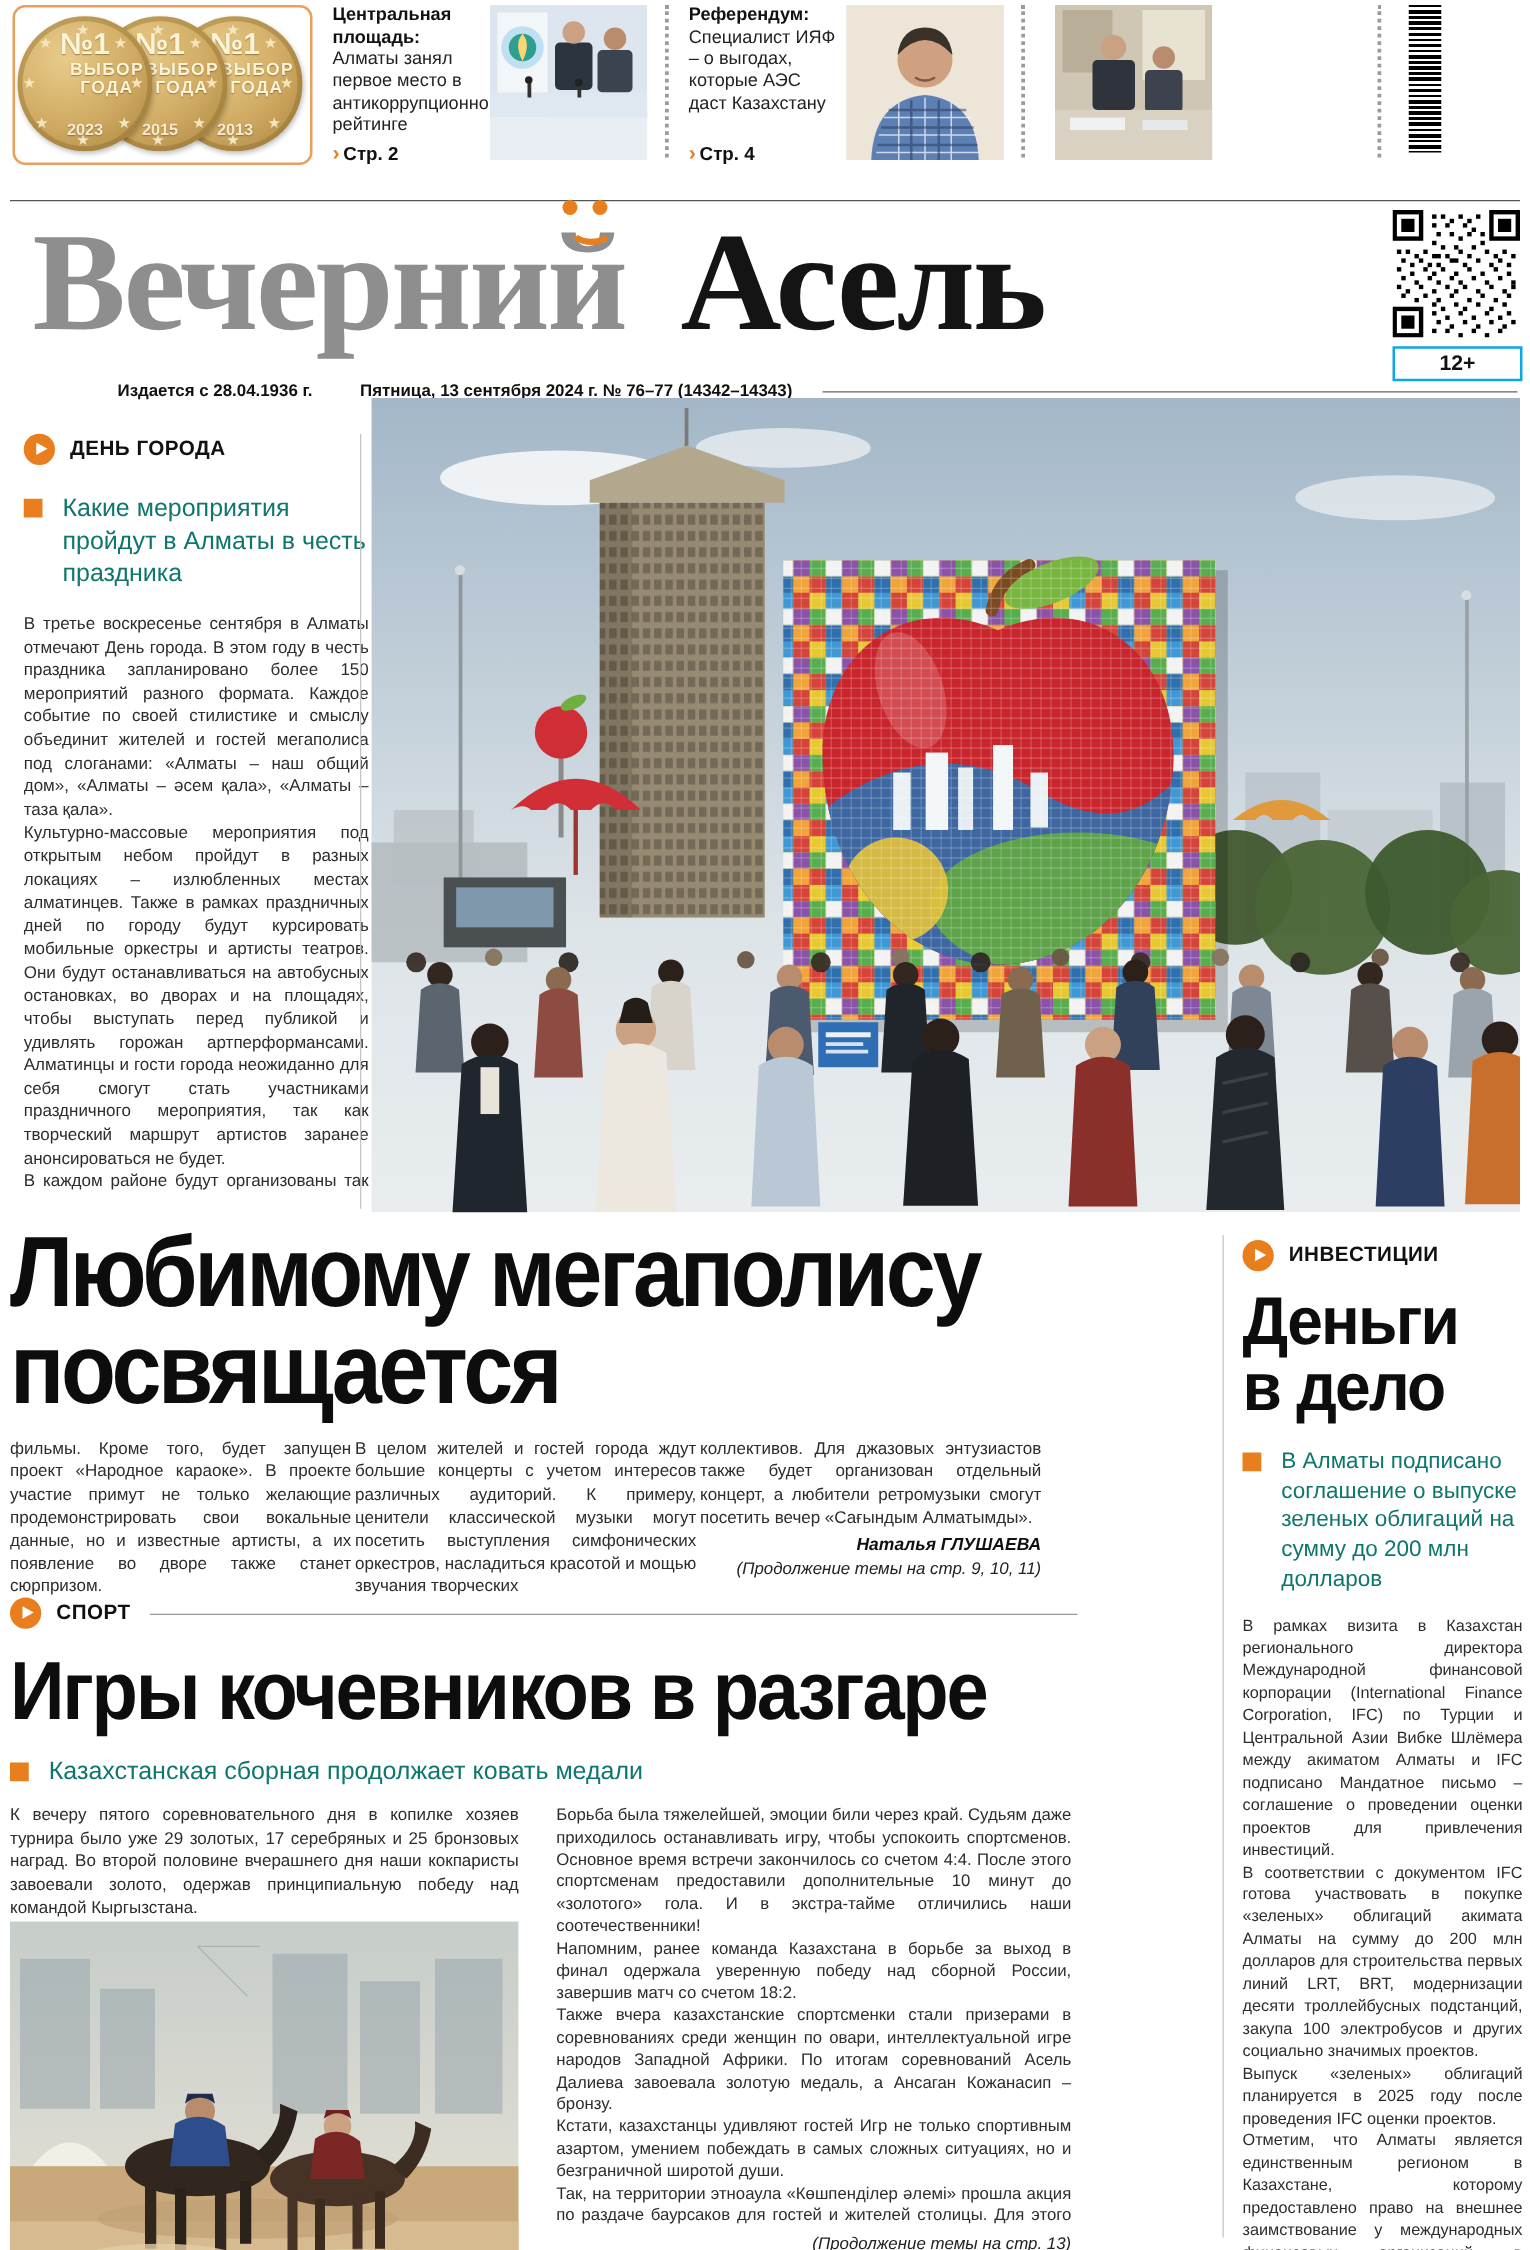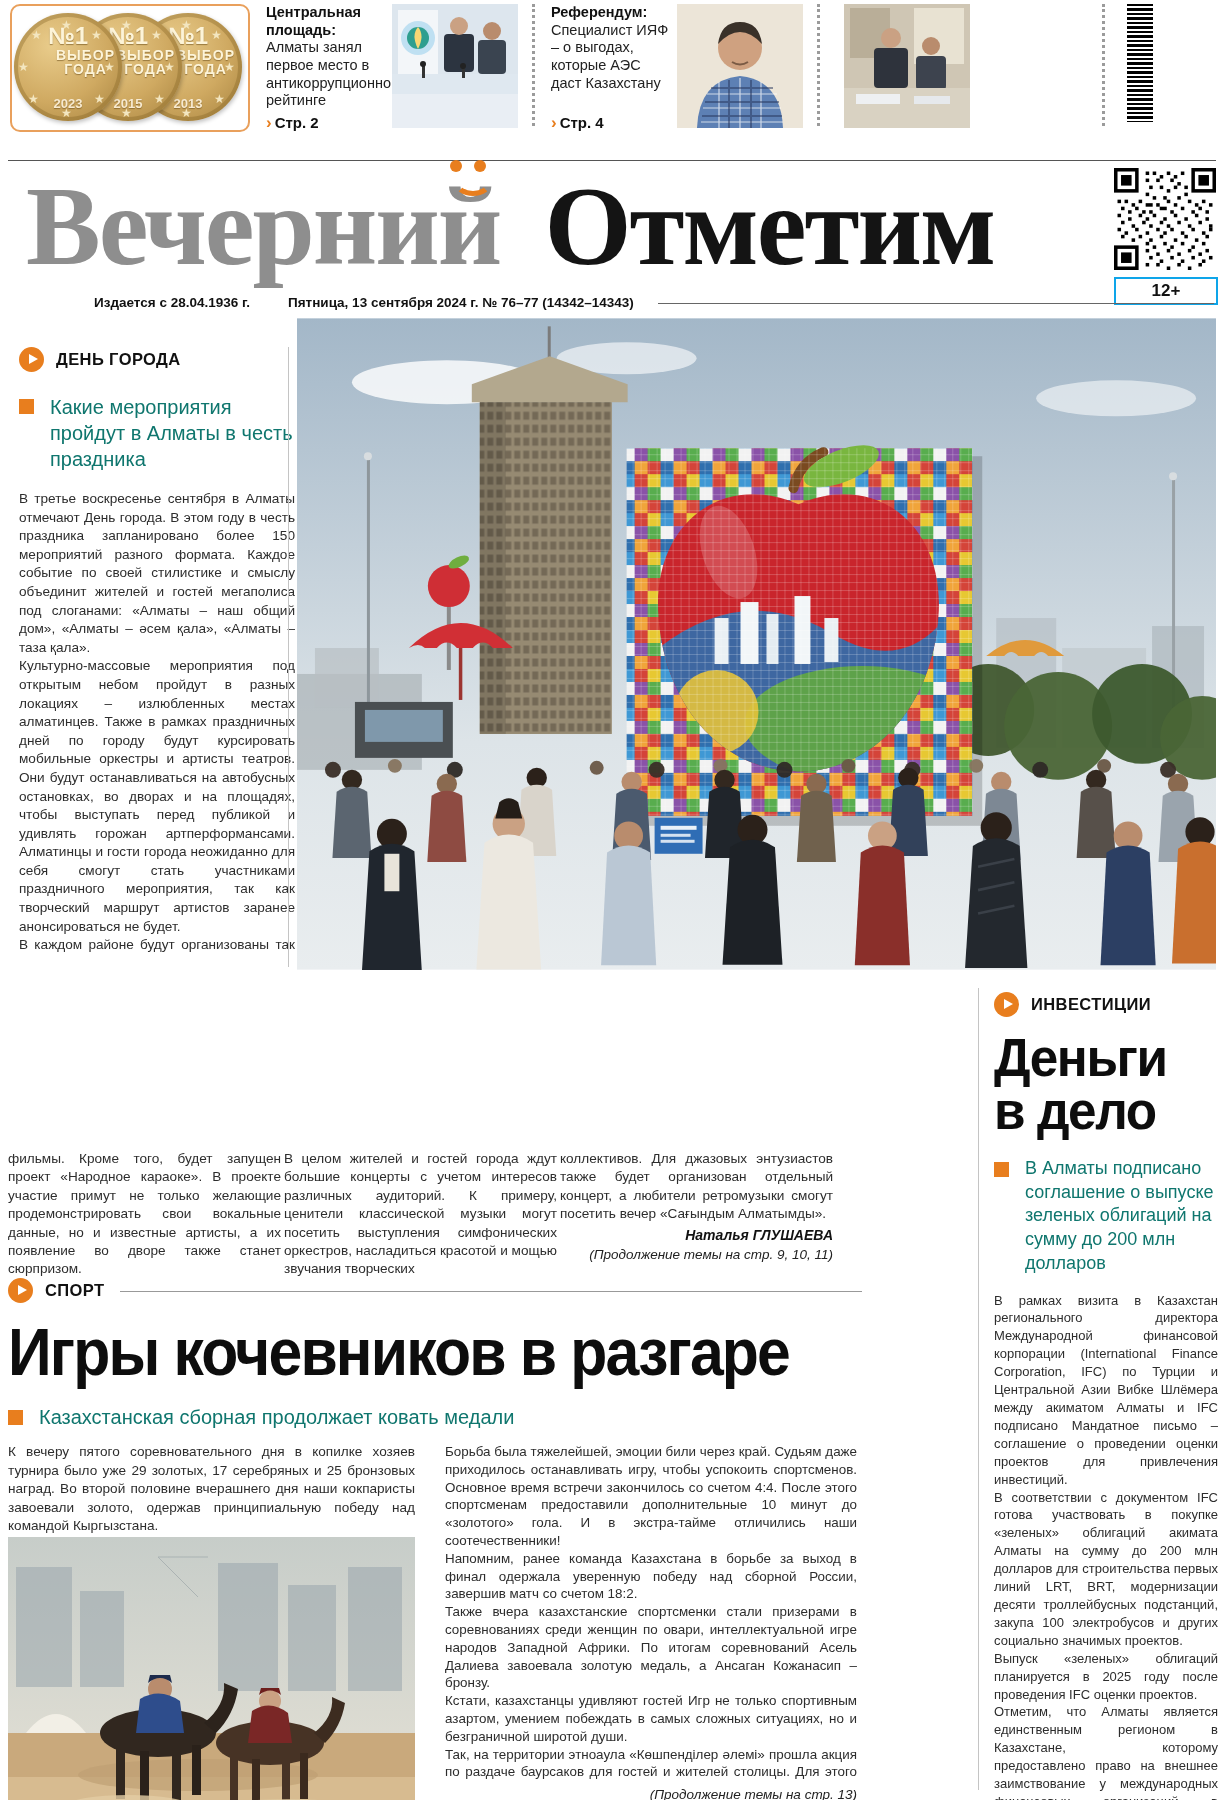--- a/index.html
+++ b/index.html
@@ -41,21 +41,21 @@
   #mast-title .w2{color:#141414;margin-left:18px;}
   .smiley{position:absolute;right:4px;top:-4px;width:52px;height:30px;}
   .smiley::before{content:"";position:absolute;left:6px;top:0;width:12px;height:12px;border-radius:50%;
      background:#E87E1E;box-shadow:24px 0 0 #E87E1E;}
   .smiley::after{content:"";position:absolute;left:10px;top:8px;width:28px;height:18px;border:5px solid transparent;
      border-bottom:5px solid #E87E1E;border-radius:50%;}
   #mast-right{margin-left:auto;width:104px;flex:0 0 auto;}
   .qr{width:102px;height:102px;}
   .age{margin-top:7px;border:2px solid #0ea5e9;height:24px;line-height:24px;text-align:center;
        font-weight:bold;font-size:17px;color:#111;}
-  #dateline{position:absolute;top:295px;left:8px;width:1208px;display:flex;font-size:13.5px;font-weight:bold;color:#111;}
+  #dateline{position:absolute;top:305px;left:8px;width:1208px;display:flex;font-size:13.5px;font-weight:bold;color:#111;}
   #dateline .founded{margin-left:86px;}
   #dateline .issue{margin-left:38px;}
   .dl-rule{flex:1;border-top:1.5px solid #666;margin:8px 2px 0 24px;}
   
   .sec{display:flex;align-items:center;}
   .play{width:25px;height:25px;border-radius:50%;background:#E87E1E;position:relative;flex:0 0 auto;}
   .play::before{content:"";position:absolute;left:10px;top:7px;border-left:9px solid #fff;
      border-top:5.5px solid transparent;border-bottom:5.5px solid transparent;}
   .sec .lbl{font-weight:bold;font-size:16.5px;letter-spacing:.4px;color:#111;margin-left:12px;}
   .sec .rule{flex:1;border-top:1px solid #999;margin:2px 4px 0 16px;}
@@ -230,21 +230,21 @@
     </div>
 
     <div class="vdots"></div>
     <div class="barcode"></div>
   </header>
 
   <div id="mastrule"></div>
   <div id="mastrow">
     <h1 id="mast-title">
       <span class="w1"><span>Вечерний</span><span class="smiley"></span></span>
-      <span class="w2">Отметим</span>
+      <span class="w2">Асель</span>
     </h1>
     <div id="mast-right">
       <div class="qr">
         <svg width="102" height="102" viewBox="0 0 29 29">
           <rect width="29" height="29" fill="#fff"></rect>
           <g fill="#000">
             <rect x="0" y="0" width="7" height="7"></rect>
               <rect x="22" y="0" width="7" height="7"></rect>
               <rect x="0" y="22" width="7" height="7"></rect>
             <rect x="1" y="1" width="5" height="5" fill="#fff"></rect>
@@ -563,20 +563,22 @@
             <path d="M-18 14 Q0 2 18 14 L23 108 L-23 108Z" fill="#2c3f63"></path>
           </g>
         <g transform="translate(904,514) scale(1.22)">
             <circle r="12" fill="#2b211a"></circle>
             <path d="M-18 14 Q0 2 18 14 L23 108 L-23 108Z" fill="#c96f2e"></path>
           </g>
       </g>
     </svg>
   </figure>
 
+  <h2 id="bighead"><span>Любимому мегаполису
+посвящается</span></h2>
 
   <div id="threecols">
     <div class="col bodytext">фильмы. Кроме того, будет запущен проект «Народное караоке». В проекте участие примут не только желающие продемонстрировать свои вокальные данные, но и известные артисты, а их появление во дворе также станет сюрпризом.</div>
     <div class="col bodytext">В целом жителей и гостей города ждут большие концерты с учетом интересов различных аудиторий. К примеру, ценители классической музыки могут посетить выступления симфонических оркестров, насладиться красотой и мощью звучания творческих</div>
     <div class="col">
       <div class="bodytext">коллективов. Для джазовых энтузиастов также будет организован отдельный концерт, а любители ретромузыки смогут посетить вечер «Сағындым Алматымды».</div>
       <div class="byline">Наталья ГЛУШАЕВА</div>
       <div class="contd">(Продолжение темы на стр. 9, 10, 11)</div>
     </div>
   </div>

